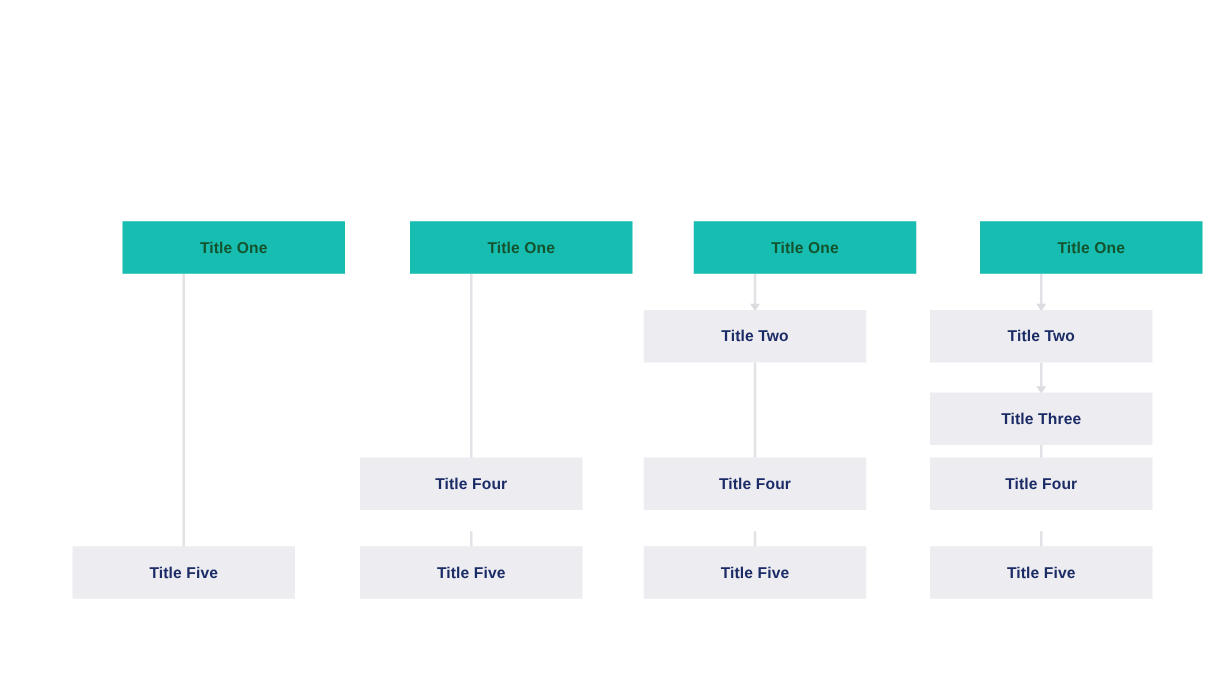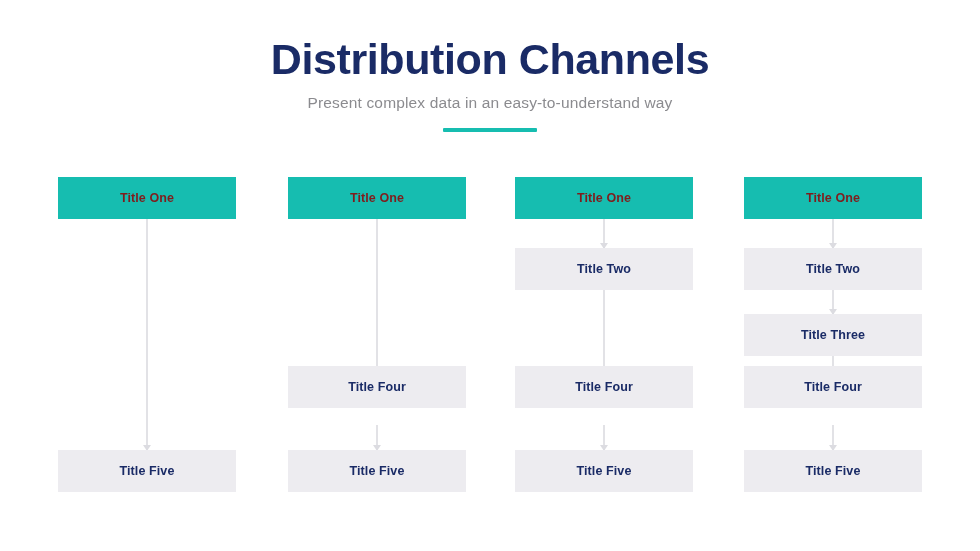--- a/index.html
+++ b/index.html
@@ -84,25 +84,26 @@
     justify-content: center;
     box-sizing: border-box;
     font-size: 12.5px;
     font-weight: 700;
     letter-spacing: 0.1px;
   }
   .node.row-0 { top: 0px; }
   .node.row-1 { top: 71px; }
   .node.row-2 { top: 137px; justify-content: center; }
   .node.row-3 { top: 189px; }
-  .node.row-4 { top: 273px; }
+  .node.row-4 { top: 260px; }
 
   .node.primary {
     background: #16bdb0;
-    color: #7f1d1d;
+    color: #14532d;
+    margin-left: 40px;
   }
   .node.secondary {
     background: #edecf0;
     color: #1a2b66;
   }
 
   
   .connector {
     position: absolute;
     left: 88px;      
@@ -118,25 +119,20 @@
     border-left: 4px solid transparent;
     border-right: 4px solid transparent;
     border-top: 6px solid #dcdce1;
   }
 </style>
 </head>
 <body>
 
 <div class="slide">
 
-  <div class="header">
-    <h1 class="slide-title">Distribution Channels</h1>
-    <p class="slide-subtitle">Present complex data in an easy-to-understand way</p>
-    <div class="title-rule"></div>
-  </div>
 
   <div class="diagram" id="diagram-root">
       <div class="column col-0">
         <div class="connector" style="top: 42px; height: 231px;">
           <span class="arrowhead"></span>
         </div>
         <div class="node row-0 primary">
           <span>Title One</span>
         </div>
         <div class="node row-4 secondary">

